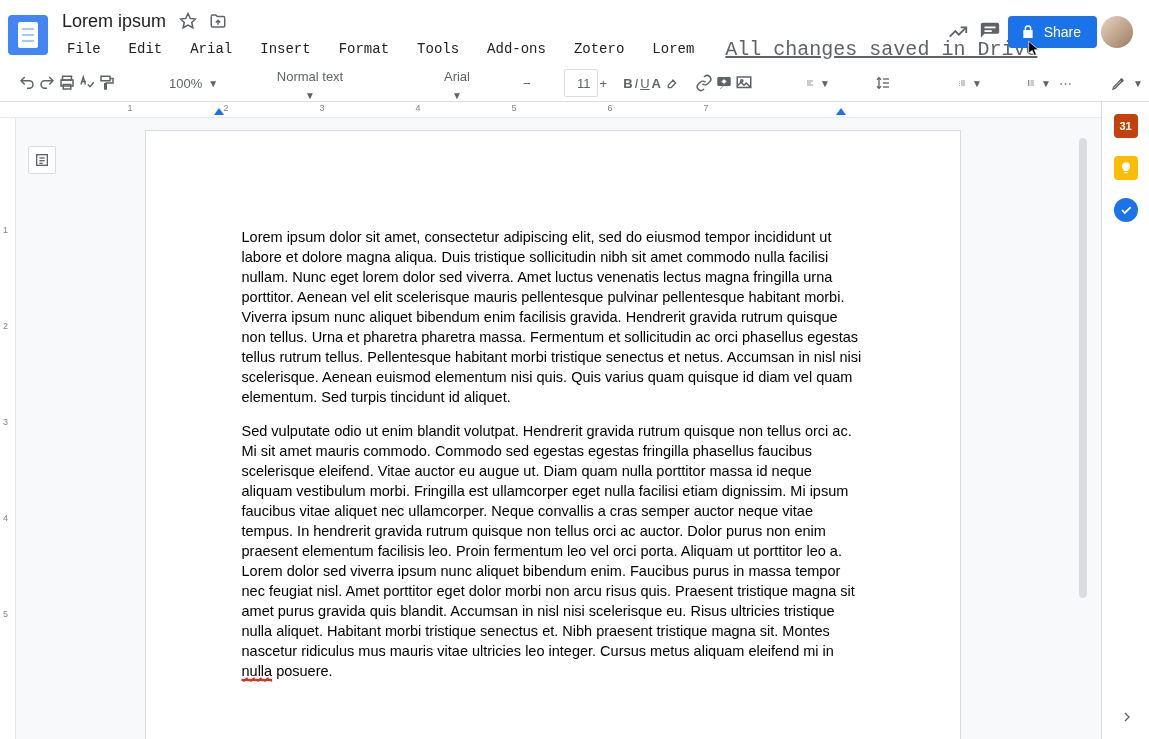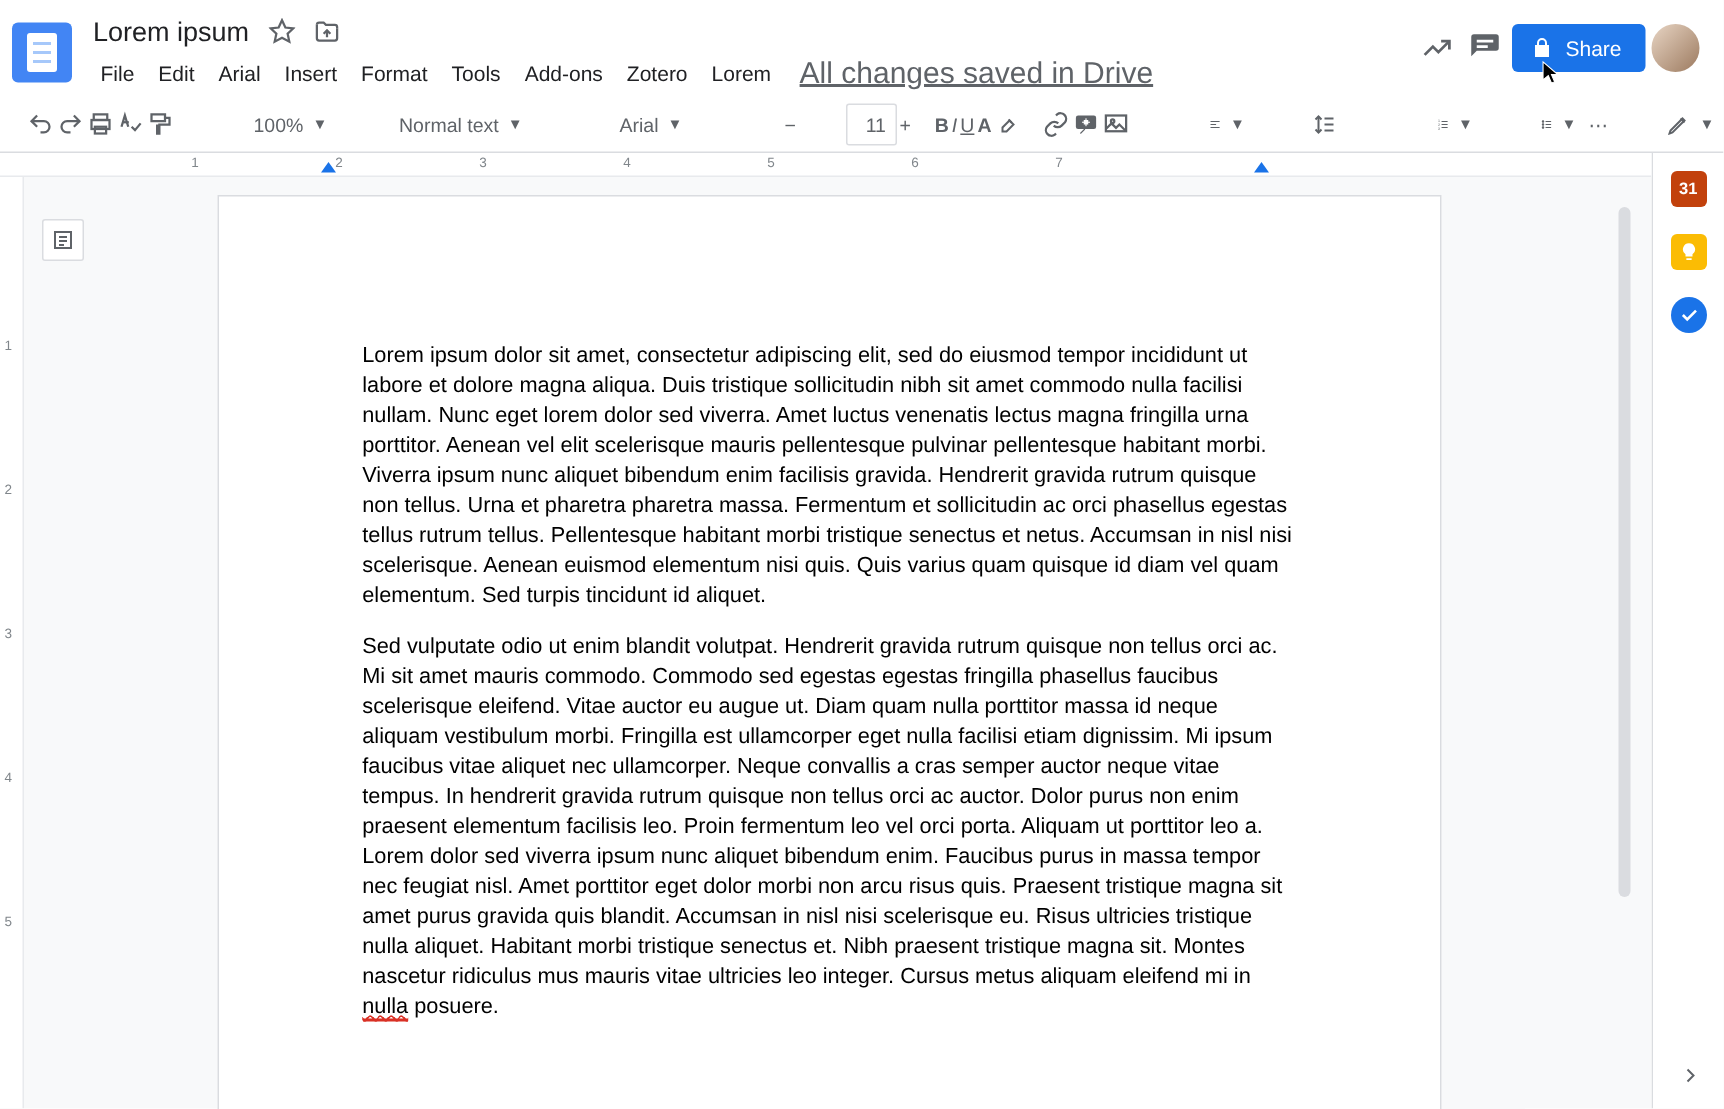--- a/index.html
+++ b/index.html
@@ -54,24 +54,25 @@
     padding: 0 2px;
   }
   .title-icon {
     width: 20px; height: 20px;
     color: #5f6368;
     display: flex; align-items: center; justify-content: center;
     cursor: pointer;
   }
   .menu-row {
     display: flex; align-items: center;
-    gap: 2px;
+    gap: 14px;
     height: 28px;
     font-size: 14px;
     color: #202124;
+    font-family: Liberation Mono, monospace;
   }
   .menu-item {
     padding: 4px 7px;
     border-radius: 4px;
     cursor: pointer;
   }
   .save-status {
     margin-left: 10px;
     color: #5f6368;
     text-decoration: underline;
@@ -137,21 +138,21 @@
     display: flex; align-items: center;
     padding: 0 6px;
     height: 28px;
     gap: 6px;
     color: #5f6368;
     cursor: pointer;
     min-width: 50px;
     margin-left: 31px;
   }
   .tselect .caret { font-size: 10px; color:#5f6368; }
-  .tselect.wide { min-width: 100px; }
+  .tselect.wide { min-width: 100px; flex-direction: column; }
   .font-color-bar {
     position:absolute; left:5px; right:5px; bottom:3px; height:3px;
     background:#000;
   }
   .toolbar-right { margin-left:auto; display:flex; align-items:center; gap:2px;}
   
   .workspace {
     display:flex;
     height: calc(739px - 64px - 38px);
   }

